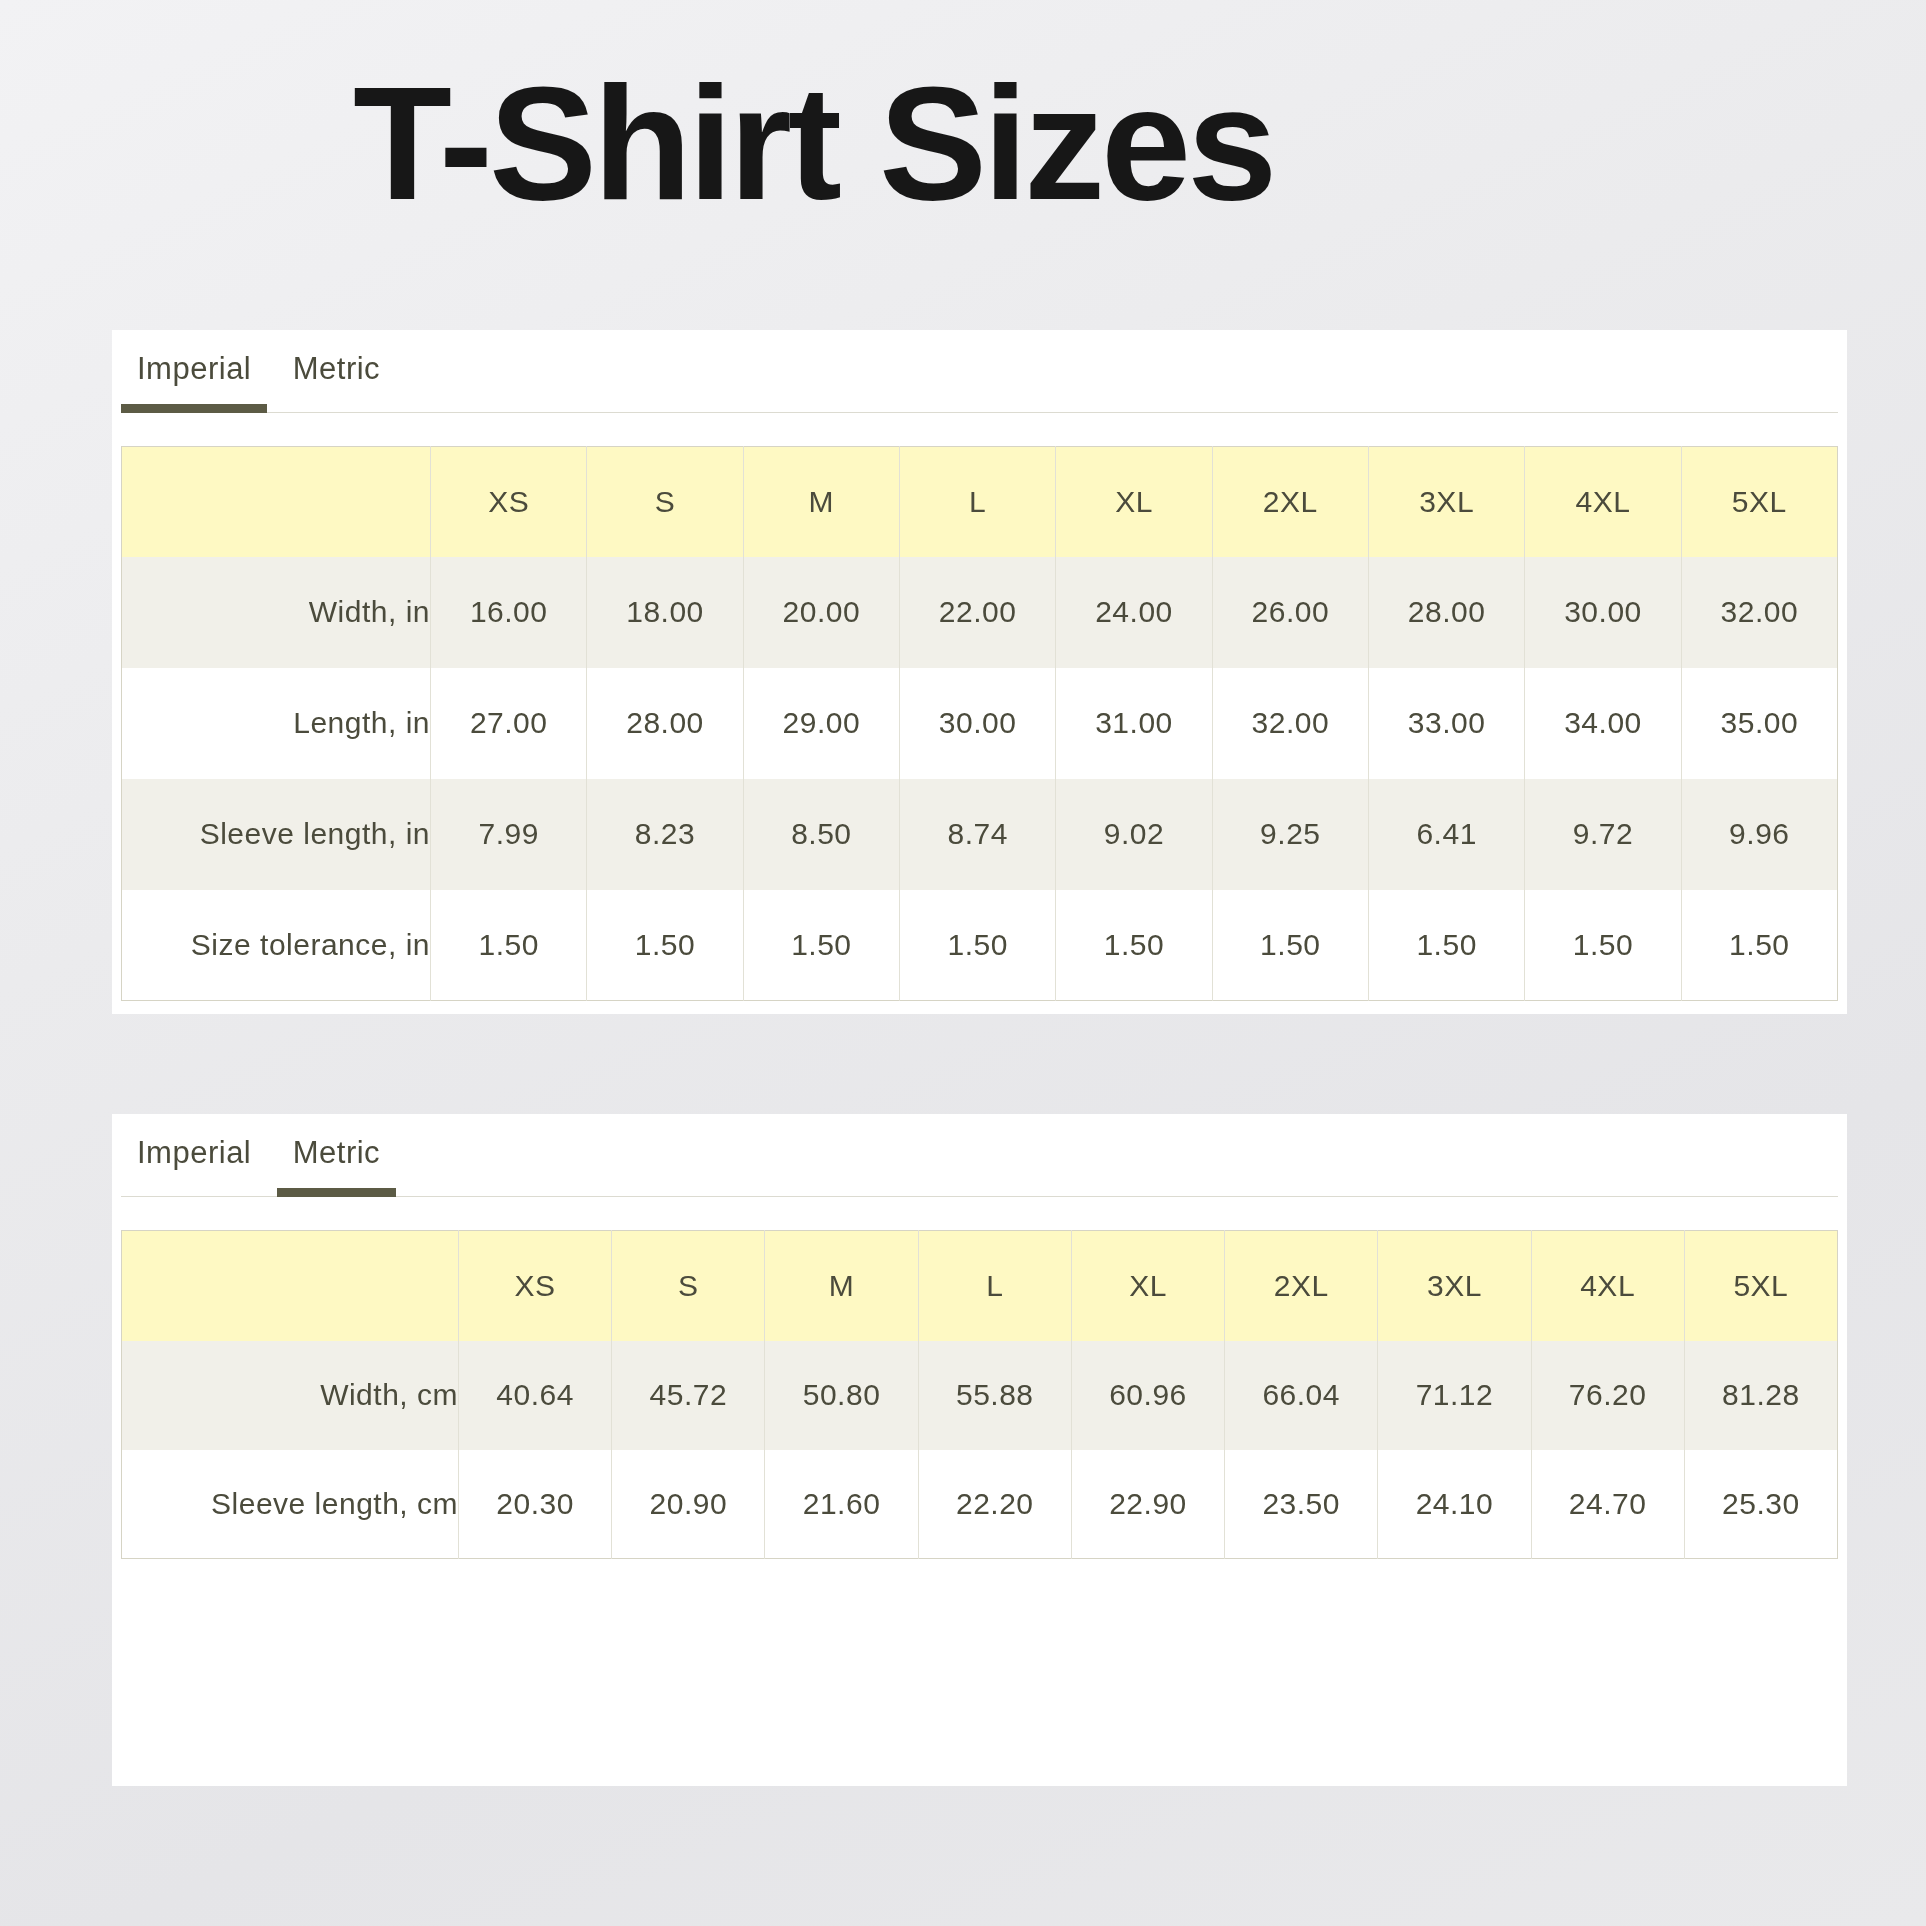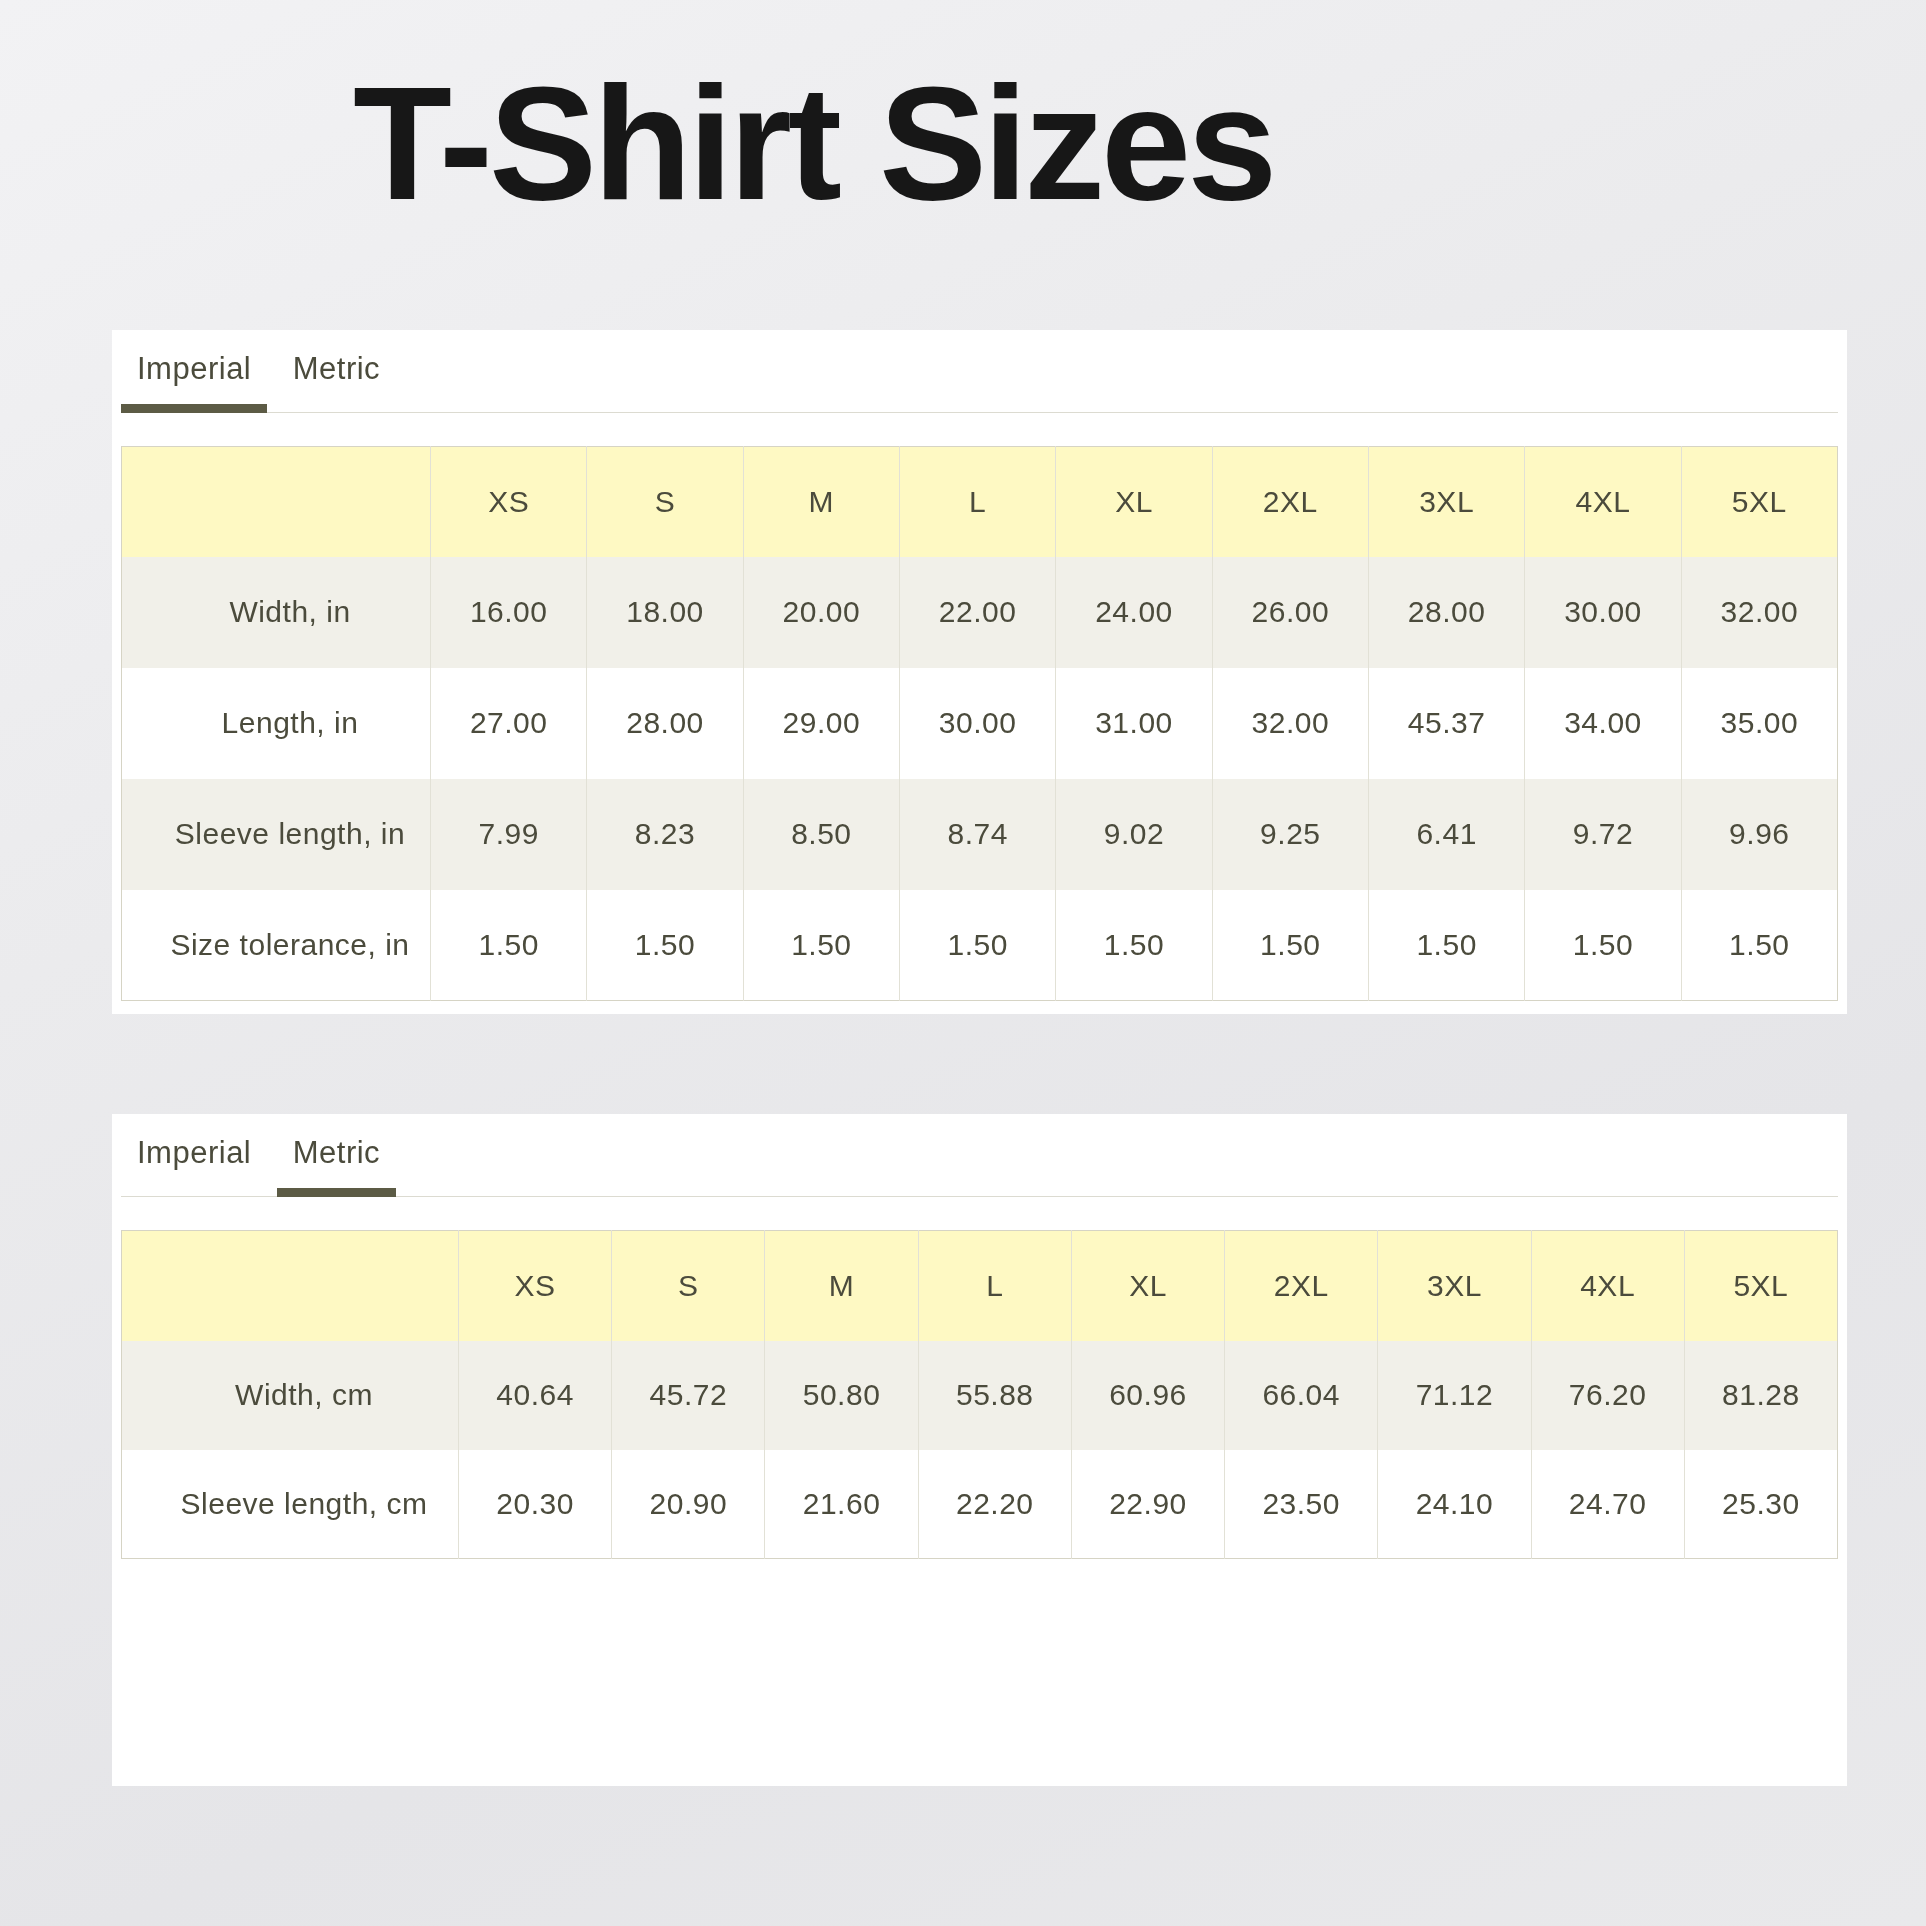--- a/index.html
+++ b/index.html
@@ -83,21 +83,21 @@
     border-left: 1px solid #e2e1d6;
     font-weight: normal;
     font-size: 30px;
     color: var(--cell-text, #4b4b3c);
     text-align: center;
     padding: 0;
     letter-spacing: 0.5px;
   }
   .size-table th:first-child, .size-table td:first-child {
     border-left: none;
-    text-align: center;
+    text-align: right;
     padding-left: 28px;
   }
   .size-table thead tr { height: 110px; background: #fef9c3; }
   .size-table tbody tr { height: 111px; }
   .card-metric .size-table tbody tr { height: 109px; }
   .size-table tbody tr:nth-child(odd) { background: var(--row-alt, #f1f0e9); }
   .size-table tbody tr:nth-child(even) { background: #ffffff; }
 </style>
 </head>
 <body>
@@ -150,21 +150,21 @@
           <td>32.00</td>
         </tr>
         <tr>
           <td>Length, in</td>
           <td>27.00</td>
           <td>28.00</td>
           <td>29.00</td>
           <td>30.00</td>
           <td>31.00</td>
           <td>32.00</td>
-          <td>45.37</td>
+          <td>33.00</td>
           <td>34.00</td>
           <td>35.00</td>
         </tr>
         <tr>
           <td>Sleeve length, in</td>
           <td>7.99</td>
           <td>8.23</td>
           <td>8.50</td>
           <td>8.74</td>
           <td>9.02</td>

